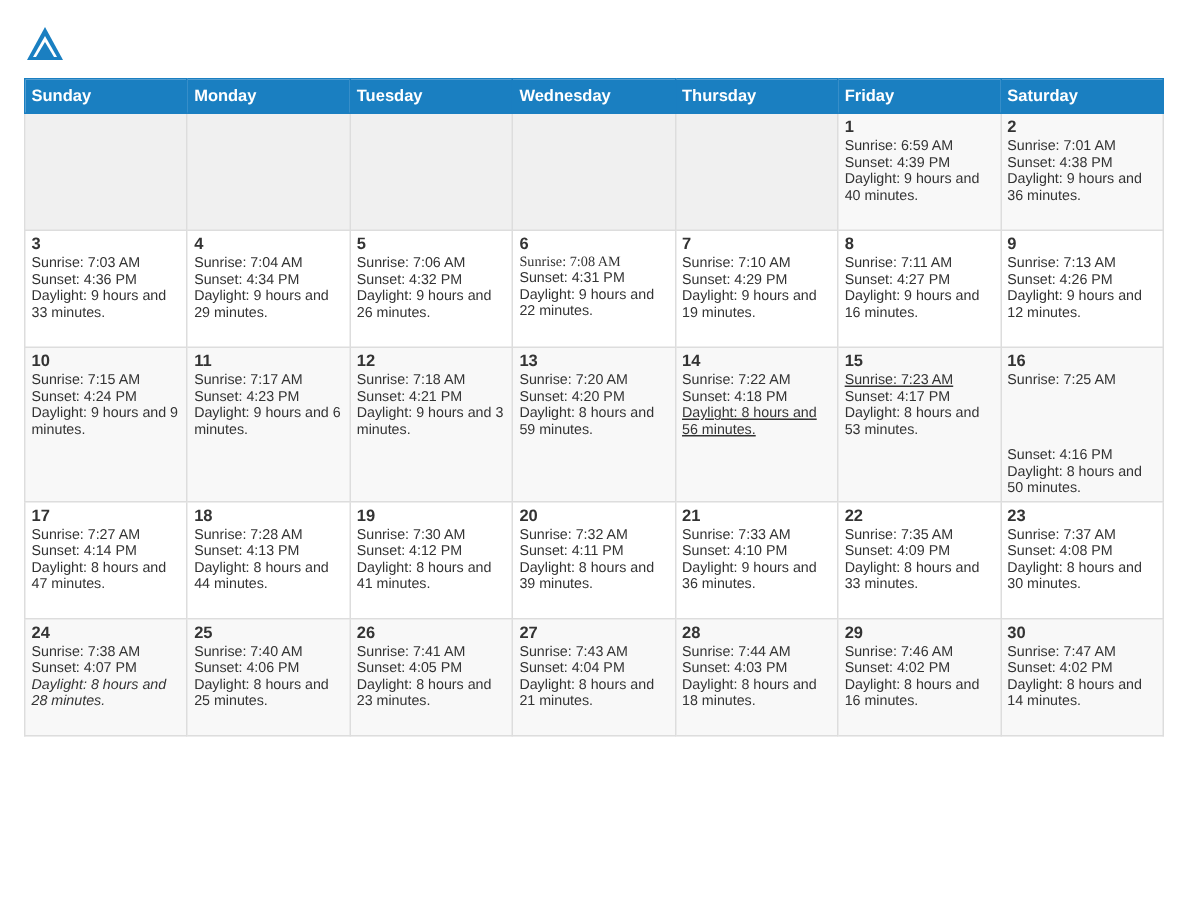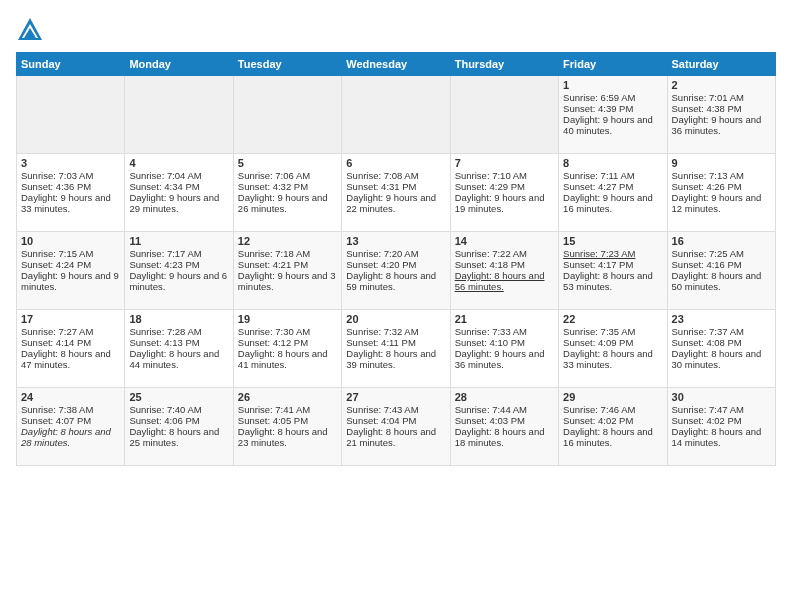--- a/index.html
+++ b/index.html
@@ -163,21 +163,21 @@
             <span style="display: block;">Daylight: 9 hours and 29 minutes.</span>
           </td>
           <td>
             <span class="day-num">5</span>
             <span style="display: block;">Sunrise: 7:06 AM</span>
             <span style="display: block;">Sunset: 4:32 PM</span>
             <span style="display: block;">Daylight: 9 hours and 26 minutes.</span>
           </td>
           <td>
             <span class="day-num">6</span>
-            <span style="display: block;">Sunrise: 7:08 AM</span>
+            <span style="display: block; font-family: Liberation Serif, serif;">Sunrise: 7:08 AM</span>
             <span style="display: block;">Sunset: 4:31 PM</span>
             <span style="display: block;">Daylight: 9 hours and 22 minutes.</span>
           </td>
           <td>
             <span class="day-num">7</span>
             <span style="display: block;">Sunrise: 7:10 AM</span>
             <span style="display: block;">Sunset: 4:29 PM</span>
             <span style="display: block;">Daylight: 9 hours and 19 minutes.</span>
           </td>
           <td>
@@ -226,21 +226,21 @@
           </td>
           <td>
             <span class="day-num">15</span>
             <span style="display: block; text-decoration: underline;">Sunrise: 7:23 AM</span>
             <span style="display: block;">Sunset: 4:17 PM</span>
             <span style="display: block;">Daylight: 8 hours and 53 minutes.</span>
           </td>
           <td>
             <span class="day-num">16</span>
             <span style="display: block;">Sunrise: 7:25 AM</span>
-            <span style="display: block;">Sunset: 4:16 PM</span>
+            <span style="display: block; margin-top: 39px;">Sunset: 4:16 PM</span>
             <span style="display: block;">Daylight: 8 hours and 50 minutes.</span>
           </td>
         </tr>
         <tr>
           <td>
             <span class="day-num">17</span>
             <span style="display: block;">Sunrise: 7:27 AM</span>
             <span style="display: block;">Sunset: 4:14 PM</span>
             <span style="display: block;">Daylight: 8 hours and 47 minutes.</span>
           </td>

